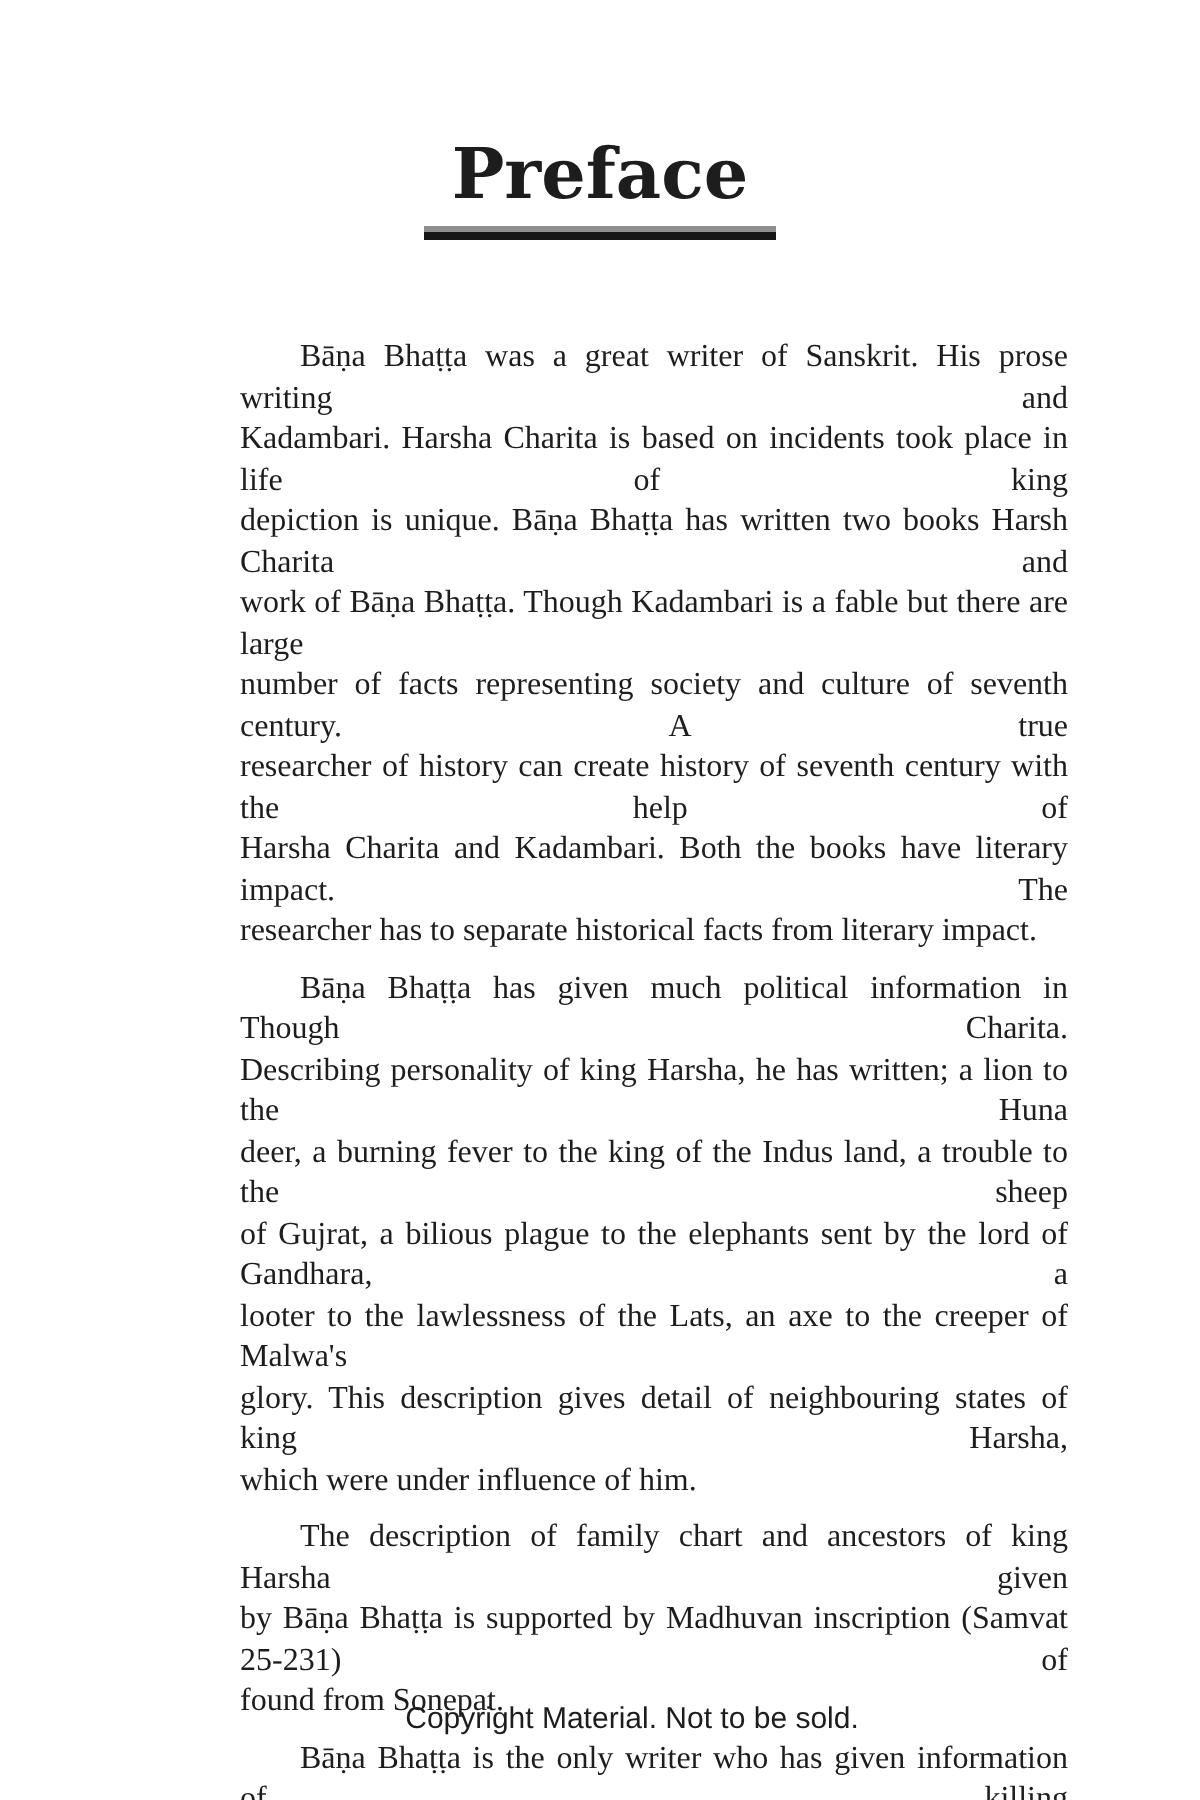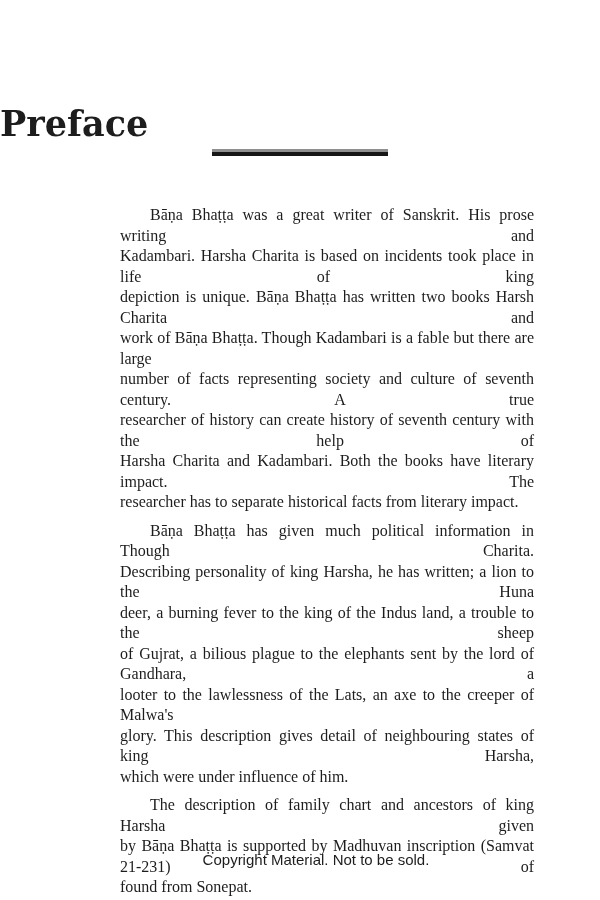--- a/index.html
+++ b/index.html
@@ -12,21 +12,22 @@
     width: 600px;
     height: 900px;
     margin: 0 auto;
     background: var(--bg, #ffffff);
     color: var(--text, #1d1d1d);
     font-family: "Liberation Serif", serif;
     overflow: hidden;
   }
   .title {
     margin: 0;
-    padding-top: 106px;
+    padding-top: 70px;
+    text-align: center;
     font-family: "DejaVu Serif", serif;
     font-weight: bold;
     font-size: 35px;
     line-height: 35px;
     letter-spacing: 0px;
     color: var(--text, #1d1d1d);
   }
   .title-rule {
     width: 176px;
     margin: 8px auto 0 auto;
@@ -97,21 +98,21 @@
         <div class="line first">Bāṇa Bhaṭṭa has given much political information in Though Charita.</div>
         <div class="line">Describing personality of king Harsha, he has written; a lion to the Huna</div>
         <div class="line">deer, a burning fever to the king of the Indus land, a trouble to the sheep</div>
         <div class="line">of Gujrat, a bilious plague to the elephants sent by the lord of Gandhara, a</div>
         <div class="line">looter to the lawlessness of the Lats, an axe to the creeper of Malwa's</div>
         <div class="line">glory. This description gives detail of neighbouring states of king Harsha,</div>
         <div class="line last">which were under influence of him.</div>
       </div>
     <div class="paragraph">
         <div class="line first">The description of family chart and ancestors of king Harsha given</div>
-        <div class="line">by Bāṇa Bhaṭṭa is supported by Madhuvan inscription (Samvat 21-231) of</div>
+        <div class="line">by Bāṇa Bhaṭṭa is supported by Madhuvan inscription (Samvat 25-231) of</div>
         <div class="line last">found from Sonepat.</div>
       </div>
     <div class="paragraph">
         <div class="line first">Bāṇa Bhaṭṭa is the only writer who has given information of killing</div>
       </div>
   </div>
 
   <div class="footer">Copyright Material. Not to be sold.</div>
 
 </div>

